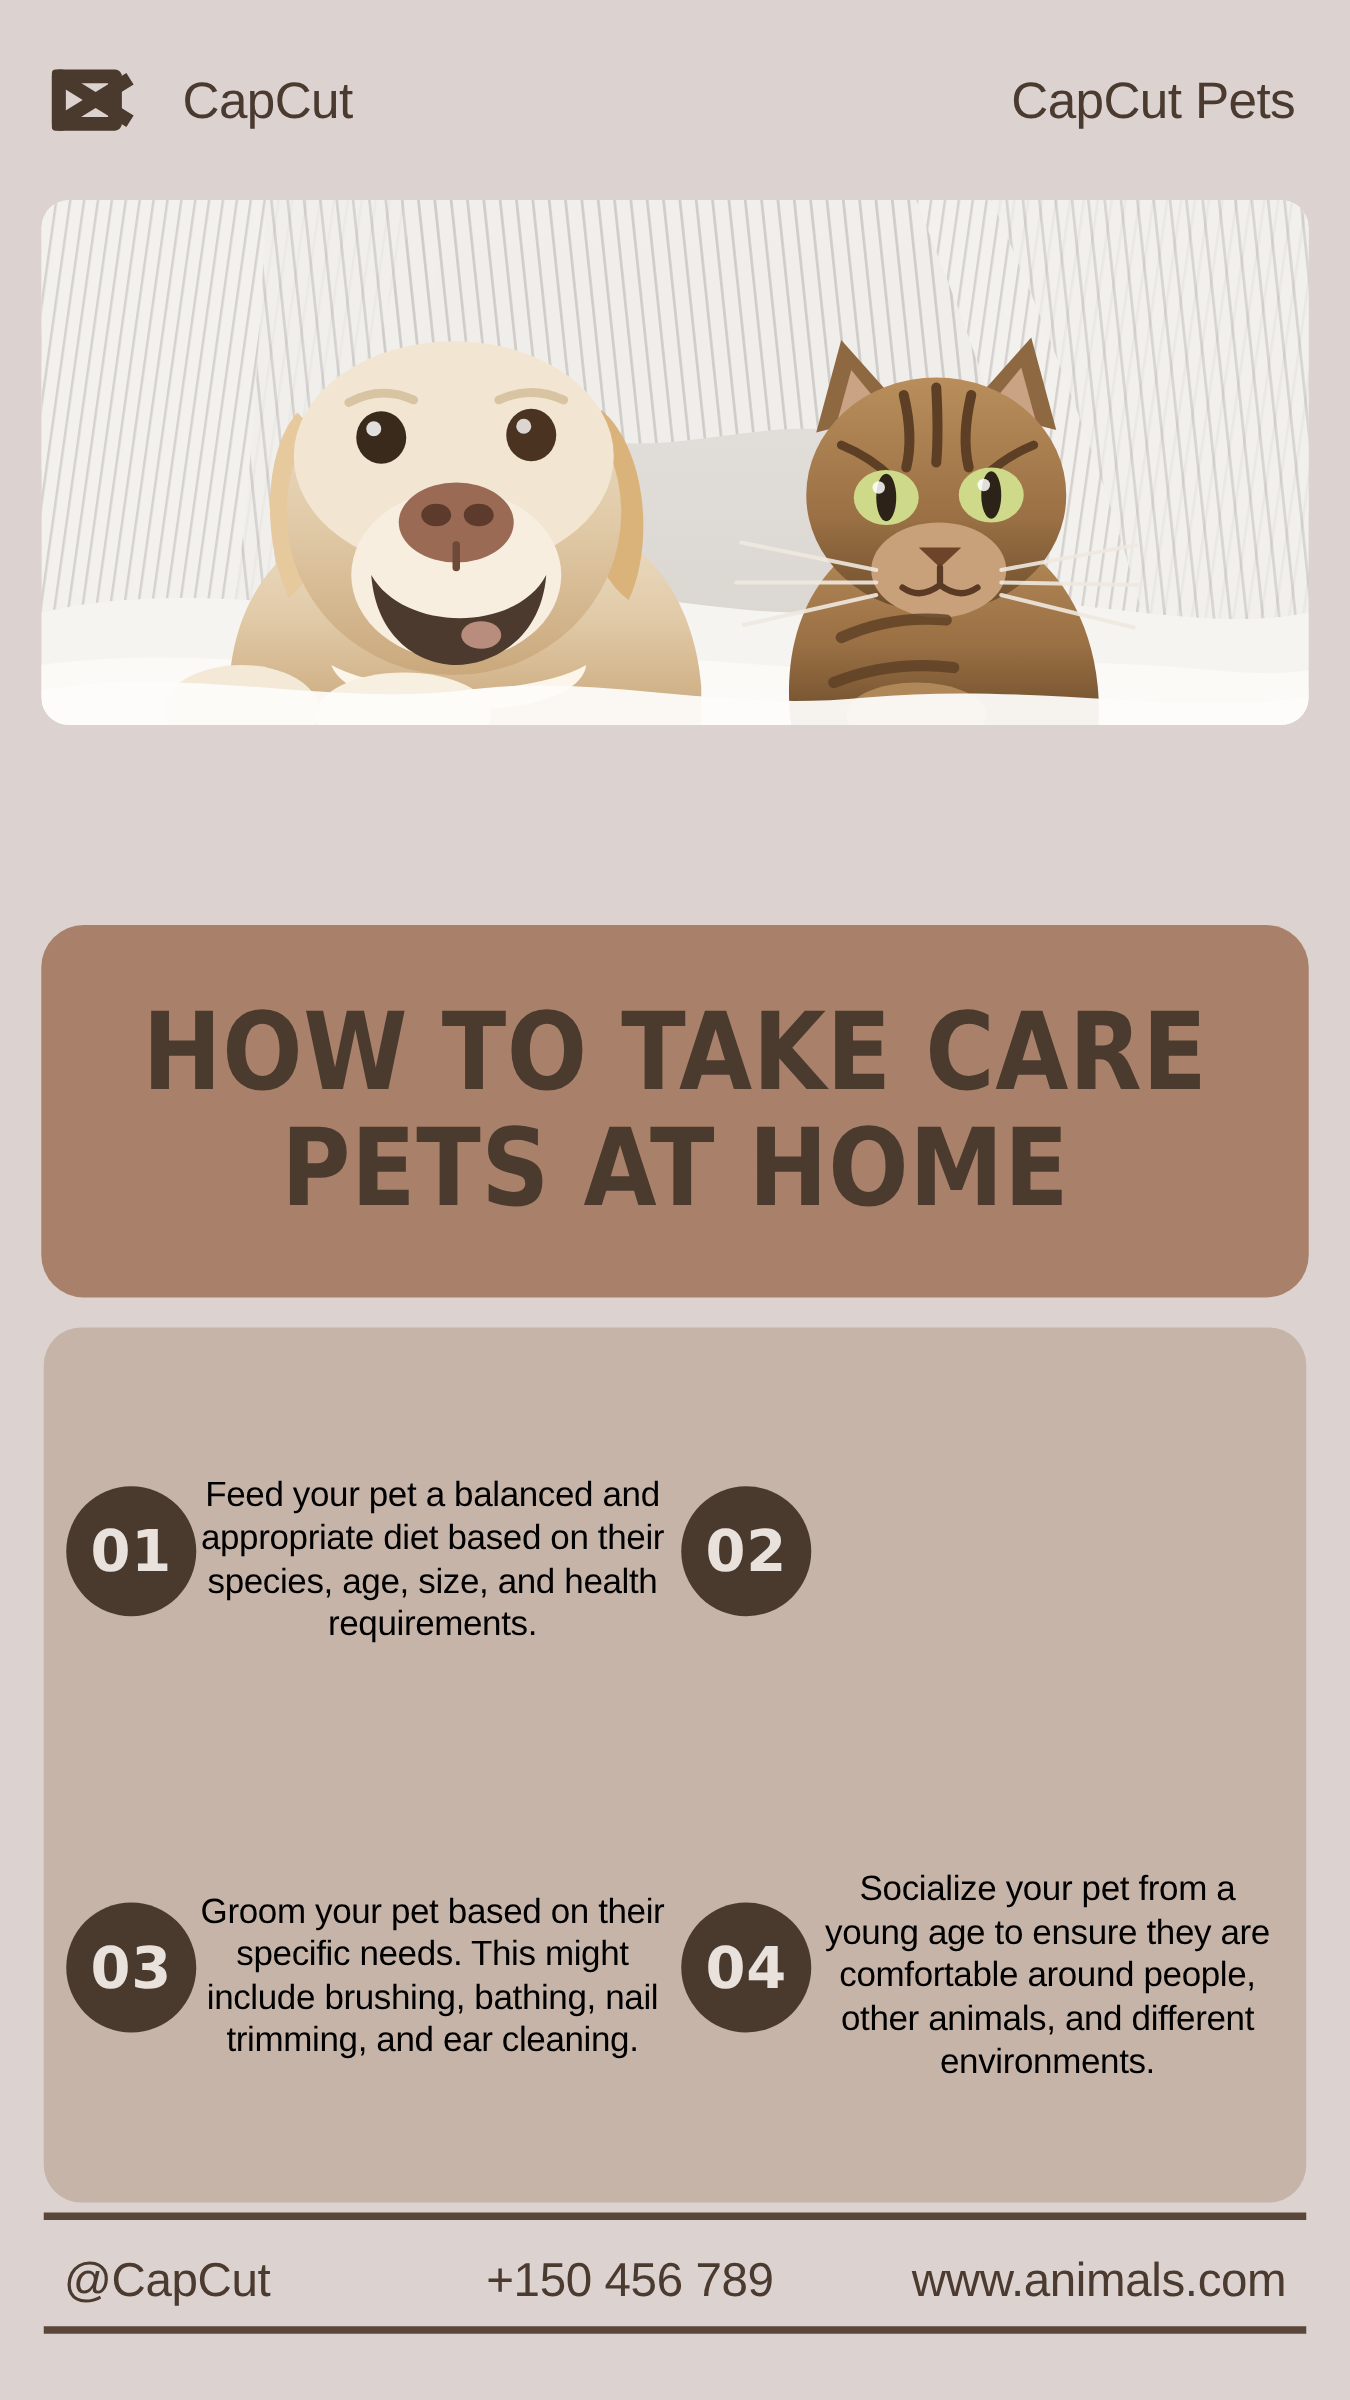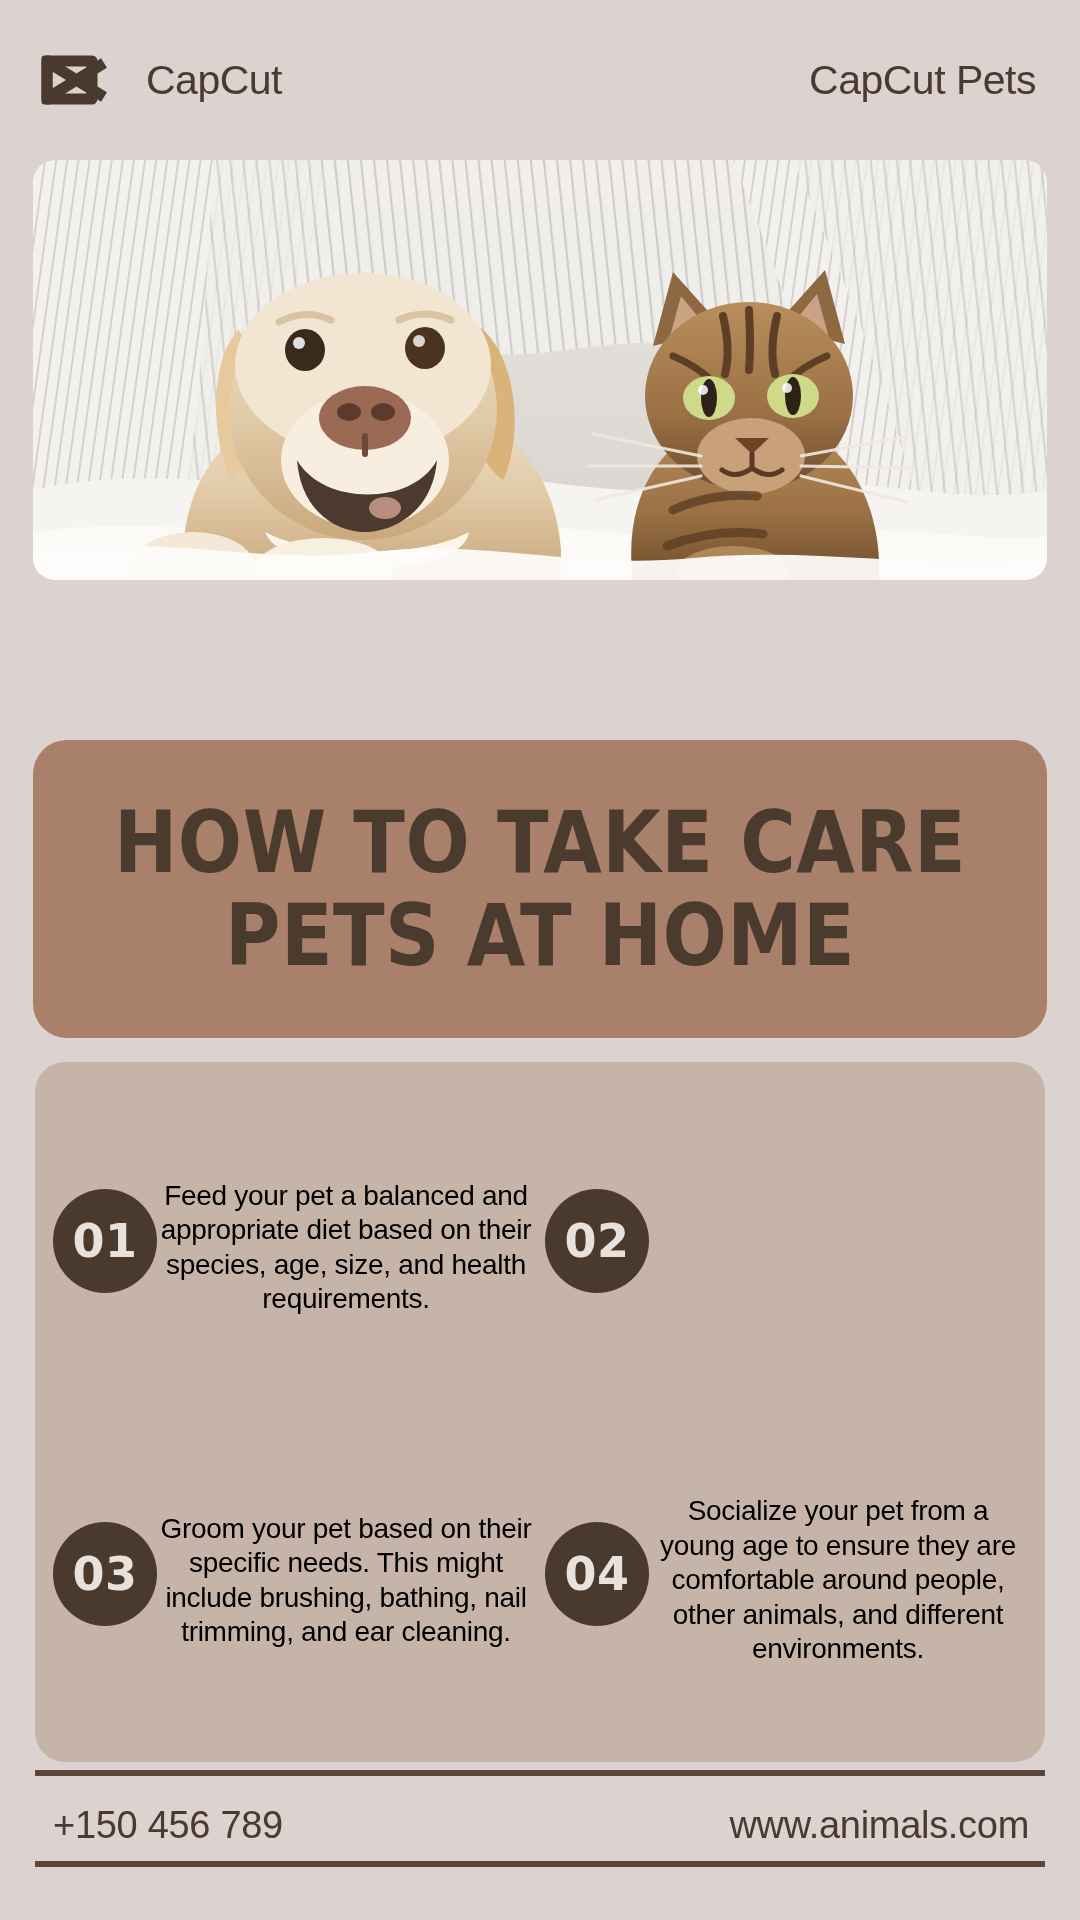--- a/index.html
+++ b/index.html
@@ -349,18 +349,19 @@
       <div class="step-text">Groom your pet based on their specific needs. This might include brushing, bathing, nail trimming, and ear cleaning.</div>
     </div>
     <div class="step s4">
       <div class="step-badge">04</div>
       <div class="step-text">Socialize your pet from a young age to ensure they are comfortable around people, other animals, and different environments.</div>
     </div>
   </div>
 
   <div class="rule rule-top"></div>
   <div class="footer">
+    <div class="footer-item f1">@CapCut</div>
     <div class="footer-item f2">+150 456 789</div>
     <div class="footer-item f3">www.animals.com</div>
   </div>
   <div class="rule rule-bottom"></div>
 
 </div>
 
 </body></html>

